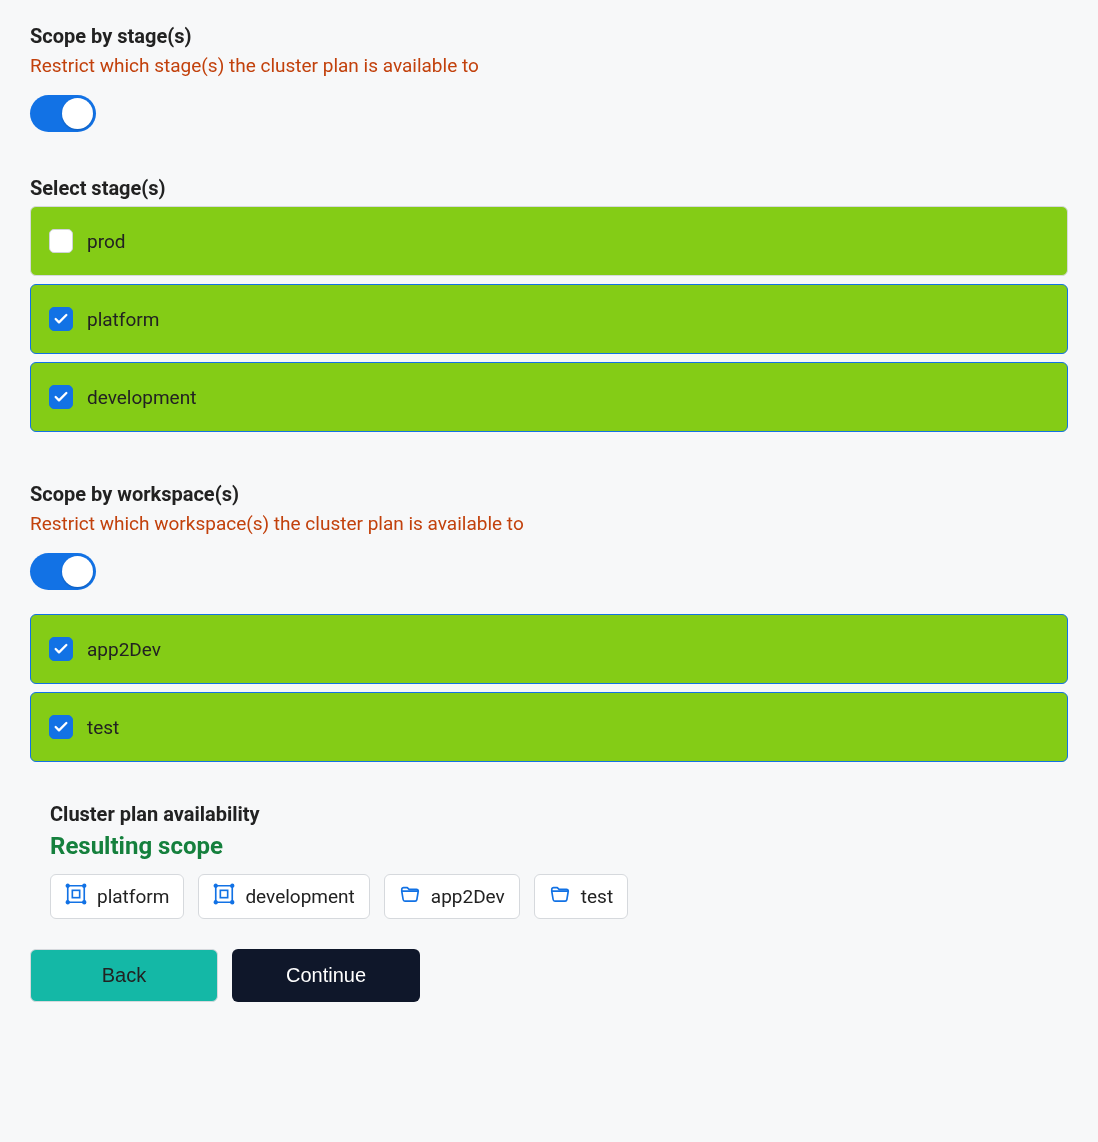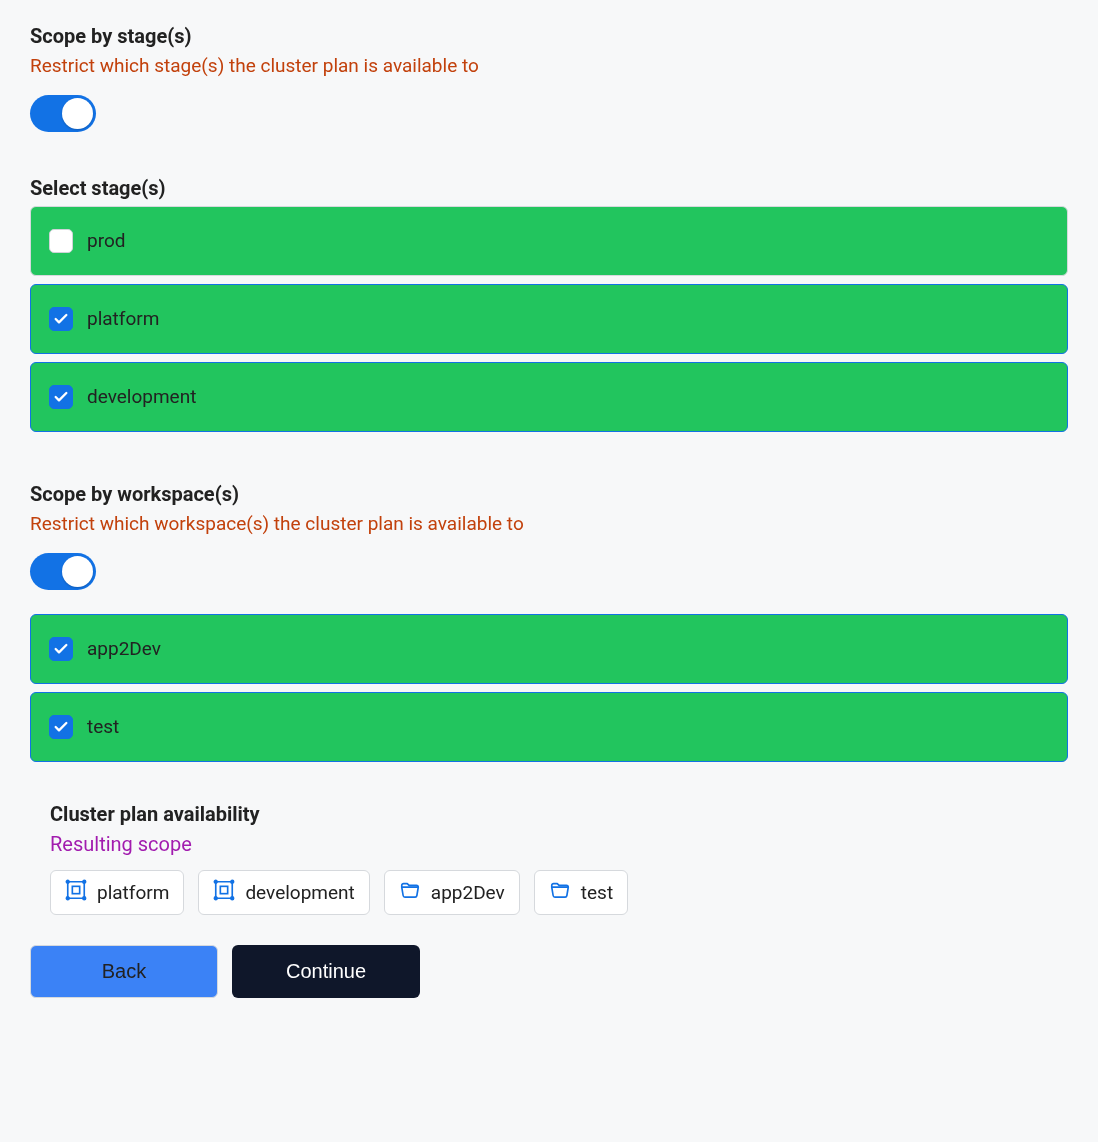--- a/index.html
+++ b/index.html
@@ -39,25 +39,26 @@
     right: 3px;
     width: 31px;
     height: 31px;
     background: #fff;
     border-radius: 50%;
     box-shadow: 0 1px 2px rgba(0,0,0,0.2);
   }
   
   .option-list { display: flex; flex-direction: column; gap: 8px; }
   .option-row {
-    background: #22c55e;
+    background: #84cc16;
     border: 1px solid #d6d9dd;
     border-radius: 6px;
     padding: 22px 18px;
     display: flex;
+    align-items: center;
     gap: 14px;
     cursor: pointer;
   }
   .option-row.selected {
     border: 1.5px solid #1272e5;
   }
   .checkbox {
     width: 24px;
     height: 24px;
     border: 1.5px solid #cfd3d8;
@@ -97,38 +98,39 @@
   .btn {
     padding: 14px 0;
     border-radius: 6px;
     font-size: 20px;
     cursor: pointer;
     border: 1px solid transparent;
     min-width: 188px;
     text-align: center;
   }
   .btn-secondary {
-    background: #3b82f6;
+    background: #14b8a6;
     border: 1px solid #d6d9dd;
     color: #222;
   }
   .btn-primary {
     background: #0f172a;
     color: #fff;
   }
   .avail-block { margin-bottom: 10px; margin-left: 20px; }
   .avail-title {
     font-weight: 700;
     font-size: 20px;
     color: #222;
     margin-bottom: 6px;
   }
   .avail-sub {
-    color: #a21caf;
-    font-size: 20px;
+    color: #15803d;
+    font-size: 24px;
+    font-weight: bold;
   }
 </style>
 </head>
 <body>
 
 <div class="section">
   <div class="section-title">Scope by stage(s)</div>
   <div class="section-sub">Restrict which stage(s) the cluster plan is available to</div>
   <div class="toggle">
     <div class="knob"></div>

